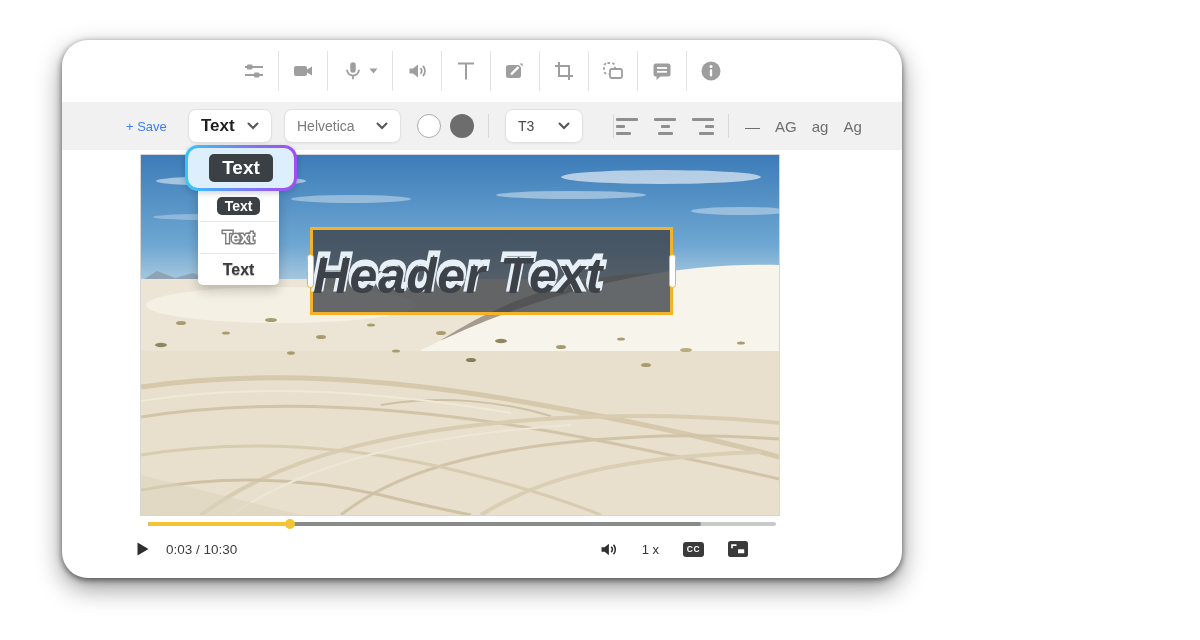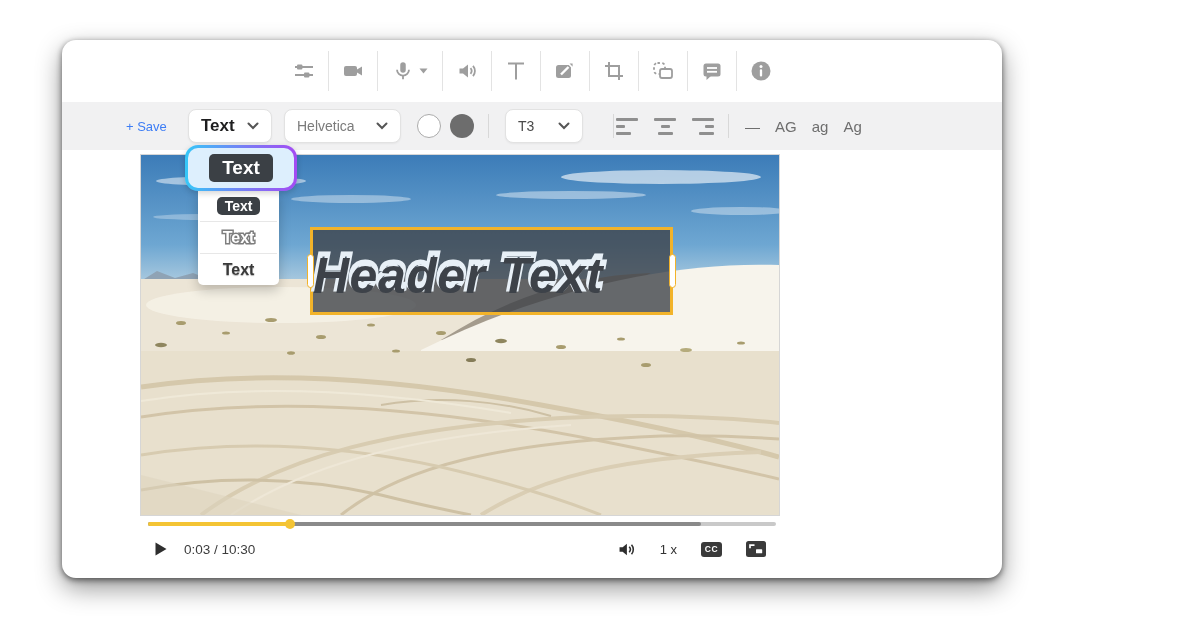--- a/index.html
+++ b/index.html
@@ -1,22 +1,22 @@
 <!DOCTYPE html>
 <html><head>
 <meta charset="utf-8">
 <style>
   * { box-sizing: border-box; margin: 0; padding: 0; }
   html,body { width:1200px; height:640px; background:#ffffff; overflow:hidden;
               font-family:"Liberation Sans", sans-serif; }
 
   
   .window {
-    position:absolute; left:62px; top:40px; width:940px; height:538px;
-    background:#fff; border-radius:14px;
+    position:absolute; left:62px; top:40px; width:840px; height:538px;
+    background:#fff; border-radius:26px;
     box-shadow:0 2px 6px rgba(0,0,0,.55), 0 10px 26px rgba(0,0,0,.42);
   }
 
   
   .toolbar { position:absolute; left:0; top:0; width:100%; height:62px;
     display:flex; align-items:center; justify-content:center; }
   .tb-cell { width:48px; height:40px; display:flex; align-items:center; justify-content:center; gap:5px; }
   .tb-cell.wide { width:64px; }
   .tb-div { width:1px; height:40px; background:#e3e3e3; }
 
@@ -83,21 +83,21 @@
     border:1.5px solid #f2b32a; border-radius:4px; top:calc(50% - 17px); cursor:ew-resize; }
   .handle-l { left:-6px; } .handle-r { right:-6px; }
 
   
   .progress { position:absolute; left:86px; top:482px; width:628px; height:4px;
     background:#c9c9c9; border-radius:2px; cursor:pointer; }
   .progress .buffered { position:absolute; left:0; top:0; height:100%; background:#8a8a8a; border-radius:2px; }
   .progress .played { position:absolute; left:0; top:0; height:100%; background:#f4c434; border-radius:2px; z-index:2; }
   .progress .knob { position:absolute; top:50%; width:10px; height:10px; background:#f4c434;
     border-radius:50%; transform:translate(-50%,-50%); z-index:3; }
-  .controls { position:absolute; left:86px; top:494px; width:628px; height:30px;
+  .controls { position:absolute; left:68px; top:494px; width:628px; height:30px;
     display:flex; align-items:center; }
   .play-btn { margin-left:7px; cursor:pointer; display:flex; }
   .time { margin-left:17px; font-size:13.5px; color:#3c3c3c; }
   .right-controls { margin-left:auto; display:flex; align-items:center; gap:24px; margin-right:10px; }
   .speed { font-size:13px; color:#333; }
   .cc-badge { width:21px; height:15px; background:#3a3a3a; border-radius:3px; color:#fff;
     font-size:8.5px; font-weight:bold; text-align:center; line-height:15px; letter-spacing:.5px; cursor:pointer; }
 </style>
 </head>
 <body>

